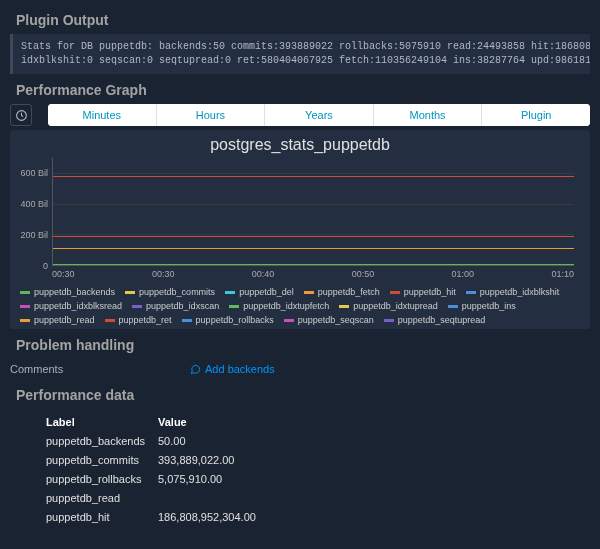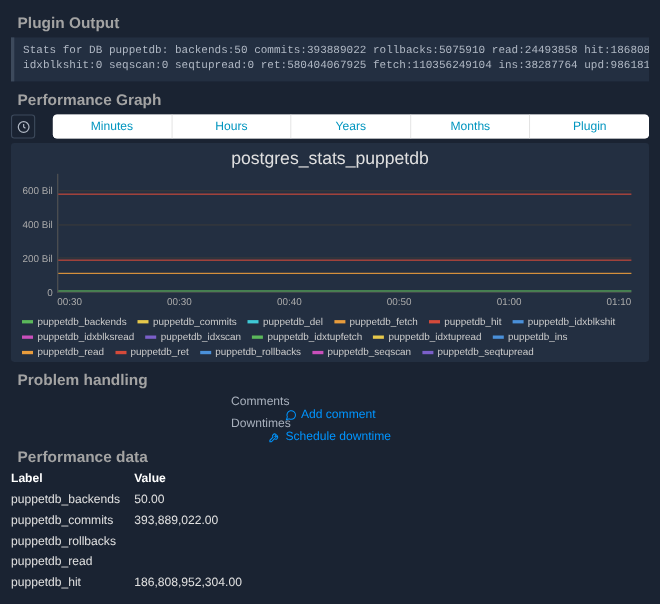--- a/index.html
+++ b/index.html
@@ -139,41 +139,41 @@
     display: inline-block;
   }
   .problem-table {
     font-size: 11px;
     margin-top: 2px;
   }
   .problem-row {
     display: flex;
     align-items: center;
     height: 20px;
-    flex-direction: column;
   }
   .problem-label {
     width: 180px;
     color: #a8b0bc;
   }
   .problem-action {
     color: #0095ff;
     display: flex;
     align-items: center;
     gap: 4px;
     cursor: pointer;
   }
   .perf-table {
     font-size: 11px;
     margin-top: 2px;
   }
   .perf-row {
     display: flex;
     height: 19px;
-    align-items: flex-start;
+    align-items: flex-end;
+    margin-left: 36px;
   }
   .perf-head {
     font-weight: bold;
     color: #fff;
   }
   .perf-col1 { width: 112px; }
   .perf-col2 { flex: 1; }
 </style>
 </head>
 <body>
@@ -297,30 +297,21 @@
 </div>
 
 <h2 class="section-title" style="margin-top:8px">Problem handling</h2>
 <div class="problem-table">
   <div class="problem-row">
     <div class="problem-label">Comments</div>
     <div class="problem-action">
       <svg width="11" height="11" viewBox="0 0 24 24" fill="none" stroke="currentColor" stroke-width="2">
           <path d="M21 11.5a8.38 8.38 0 0 1-8.5 8.5 8.5 8.5 0 0 1-3.9-.9L3 21l1.9-5.7A8.5 8.5 0 1 1 21 11.5z"></path>
         </svg>
-      <span>Add comment</span>
-    </div>
-  </div>
-  <div class="problem-row">
-    <div class="problem-label">Downtimes</div>
-    <div class="problem-action">
-      <svg width="11" height="11" viewBox="0 0 24 24" fill="none" stroke="currentColor" stroke-width="2">
-          <path d="M14.7 6.3a4 4 0 0 0-5.6 5.6L3 18v3h3l6.1-6.1a4 4 0 0 0 5.6-5.6l-3 3-2-2 3-3z"></path>
-        </svg>
-      <span>Schedule downtime</span>
+      <span>Add backends</span>
     </div>
   </div>
 </div>
 
 <h2 class="section-title" style="margin-top:8px">Performance data</h2>
 <div class="perf-table">
   <div class="perf-row perf-head">
     <div class="perf-col1">Label</div>
     <div class="perf-col2">Value</div>
   </div>
@@ -328,20 +319,21 @@
       <div class="perf-row">
         <div class="perf-col1">puppetdb_backends</div>
         <div class="perf-col2">50.00</div>
       </div>
       <div class="perf-row">
         <div class="perf-col1">puppetdb_commits</div>
         <div class="perf-col2">393,889,022.00</div>
       </div>
       <div class="perf-row">
         <div class="perf-col1">puppetdb_rollbacks</div>
+        <div class="perf-col2">5,075,910.00</div>
       </div>
       <div class="perf-row">
         <div class="perf-col1">puppetdb_read</div>
       </div>
       <div class="perf-row">
         <div class="perf-col1">puppetdb_hit</div>
         <div class="perf-col2">186,808,952,304.00</div>
       </div>
     </div>
 </div>

